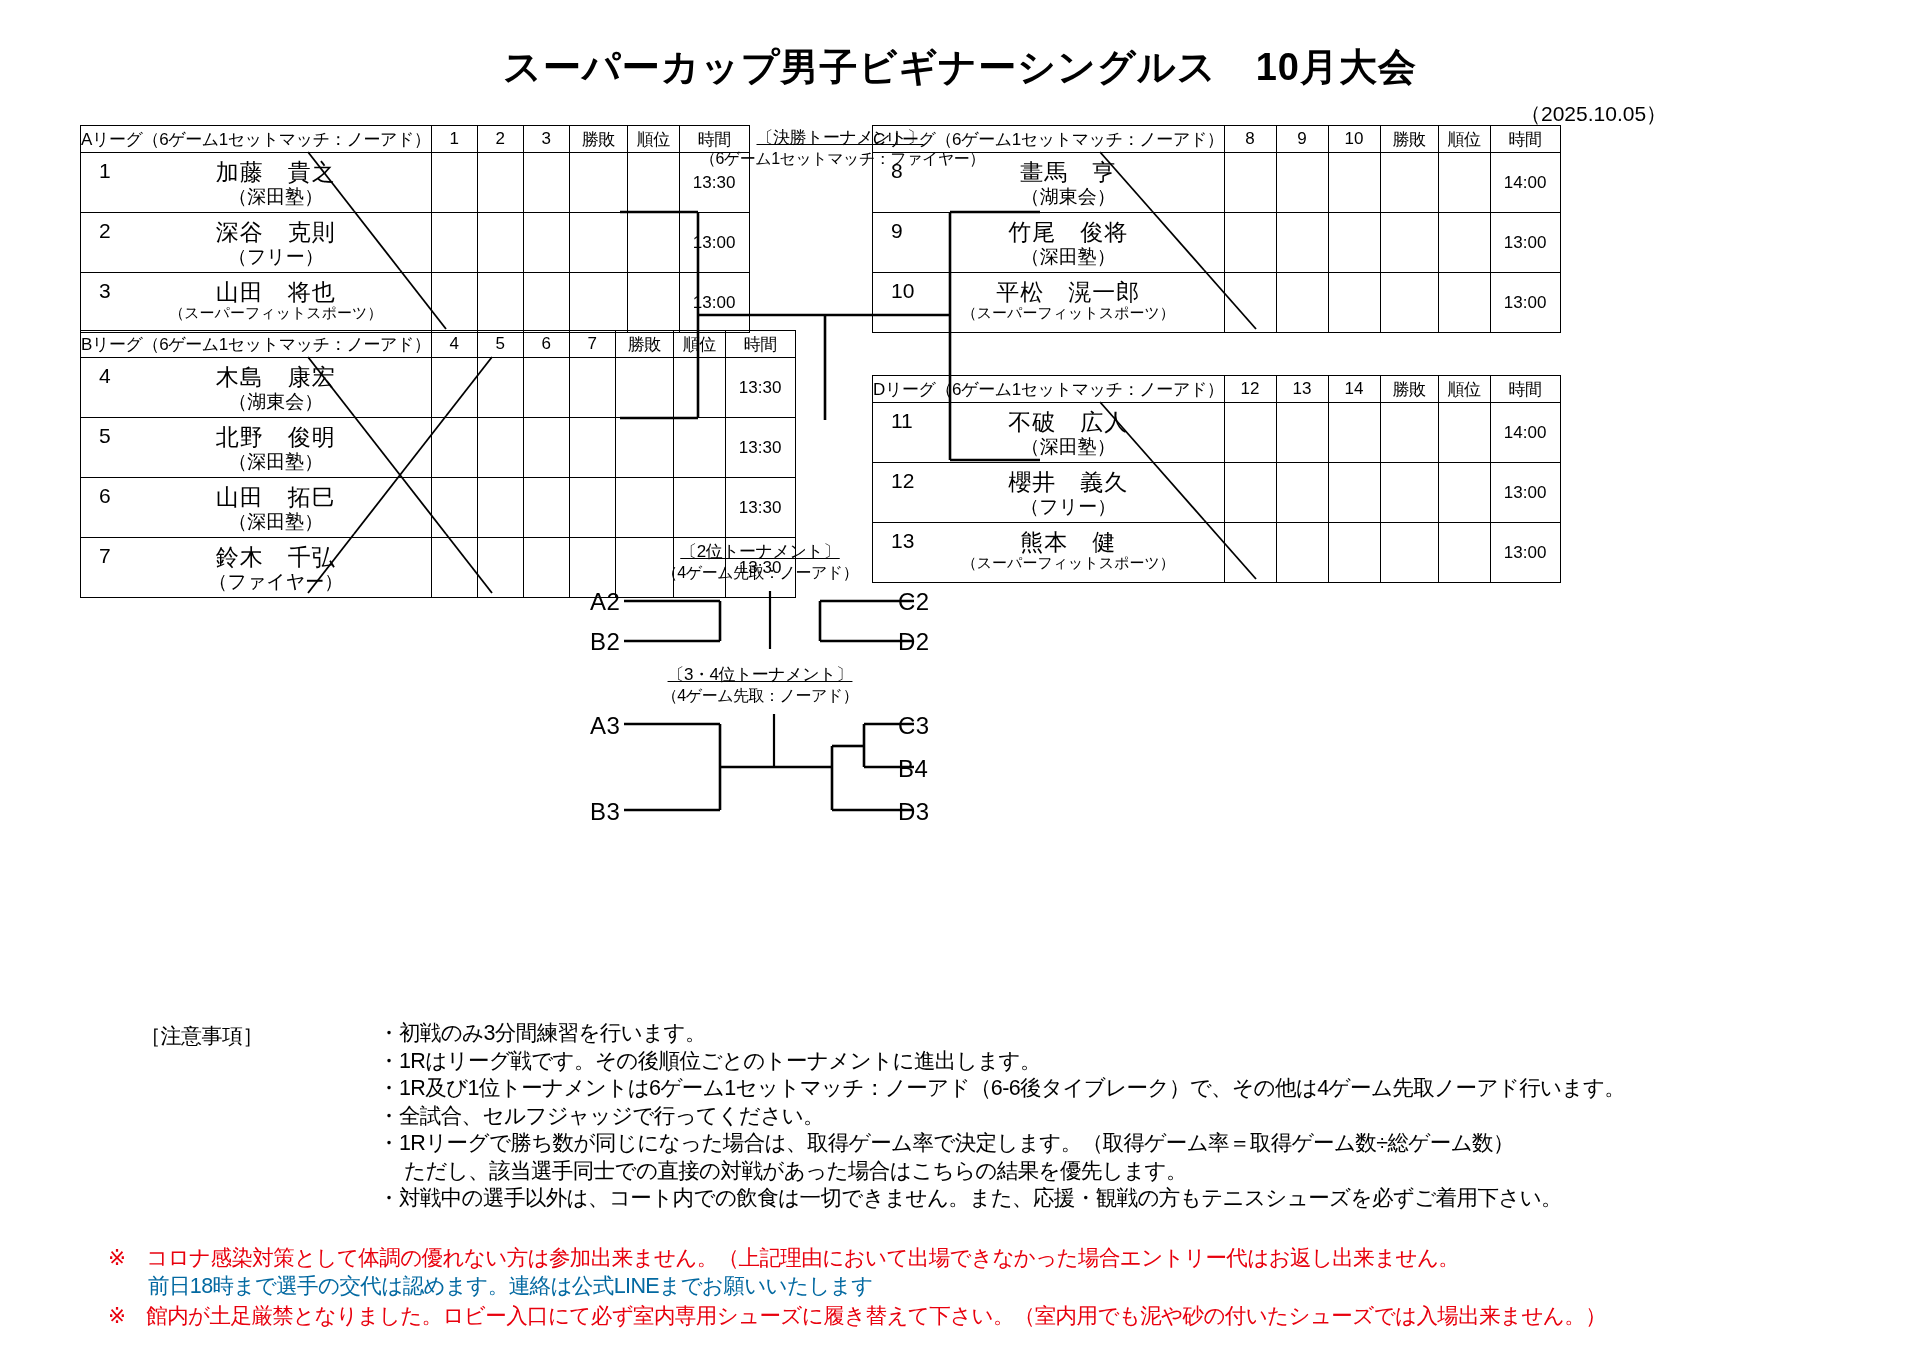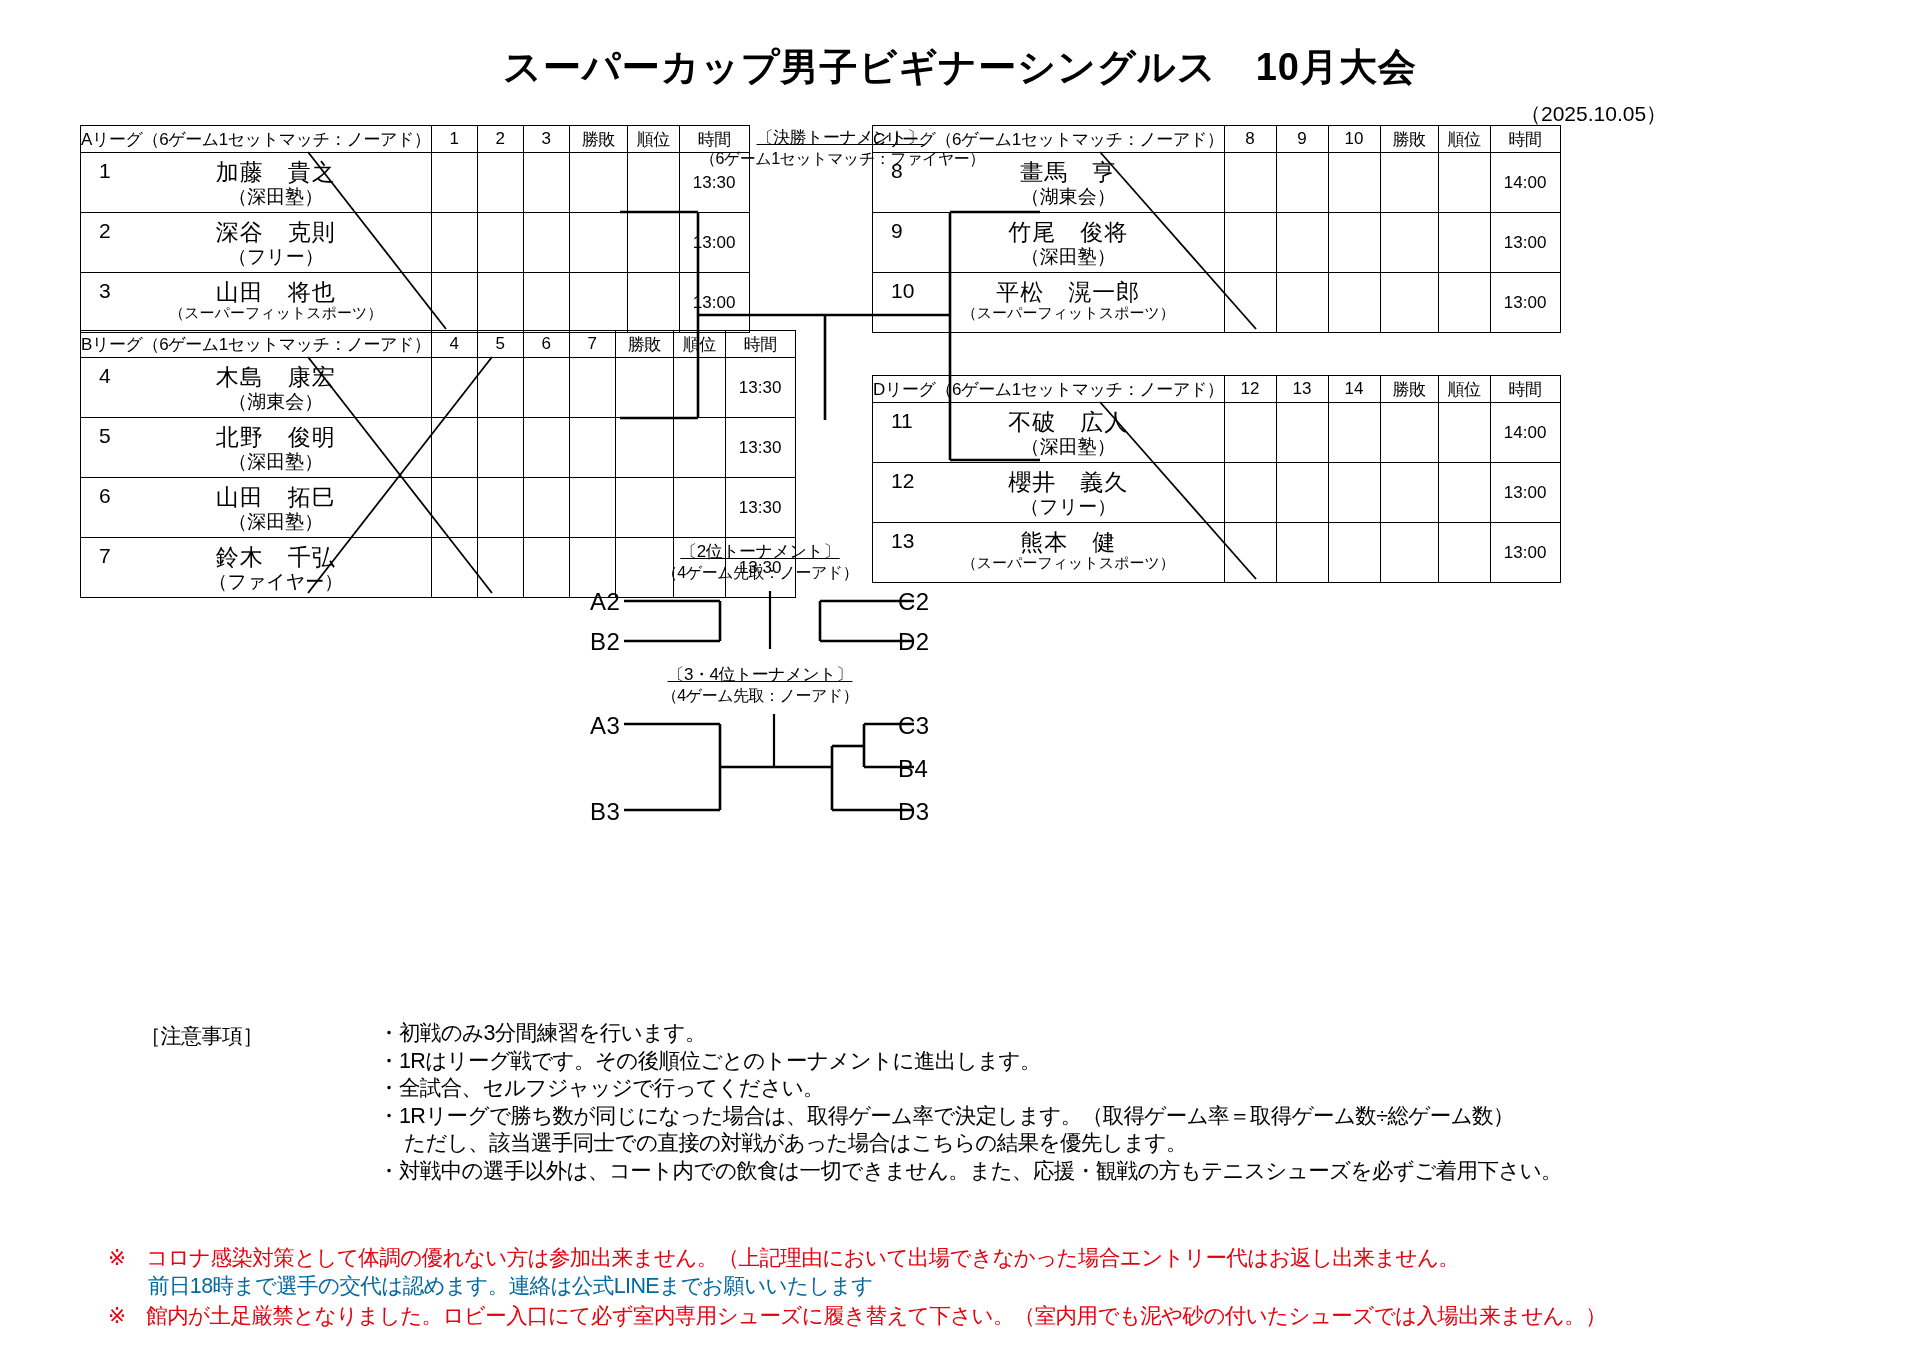--- a/index.html
+++ b/index.html
@@ -449,20 +449,21 @@
     <line x1="290" y1="102" x2="208" y2="102" stroke="#000" stroke-width="2.6"></line>
     <line x1="208" y1="59" x2="150" y2="59" stroke="#000" stroke-width="2.6"></line>
 
     <line x1="150" y1="6" x2="150" y2="59" stroke="#000" stroke-width="2.2"></line>
   </svg>
 
   <div class="note-head">［注意事項］</div>
   <div class="note-list">
     <div>・初戦のみ3分間練習を行います。</div>
     <div>・1Rはリーグ戦です。その後順位ごとのトーナメントに進出します。</div>
+    <div>・1R及び1位トーナメントは6ゲーム1セットマッチ：ノーアド（6-6後タイブレーク）で、その他は4ゲーム先取ノーアド行います。</div>
     <div>・全試合、セルフジャッジで行ってください。</div>
     <div>・1Rリーグで勝ち数が同じになった場合は、取得ゲーム率で決定します。（取得ゲーム率＝取得ゲーム数÷総ゲーム数）</div>
     <div class="note-indent">ただし、該当選手同士での直接の対戦があった場合はこちらの結果を優先します。</div>
     <div>・対戦中の選手以外は、コート内での飲食は一切できません。また、応援・観戦の方もテニスシューズを必ずご着用下さい。</div>
   </div>
 
   <div class="warn" style="left: 108px; top: 1245px; color: rgb(232, 0, 13);">※　コロナ感染対策として体調の優れない方は参加出来ません。（上記理由において出場できなかった場合エントリー代はお返し出来ません。</div>
   <div class="warn" style="left: 148px; top: 1273px; color: #0369a1;">前日18時まで選手の交代は認めます。連絡は公式LINEまでお願いいたします</div>
   <div class="warn" style="left: 108px; top: 1303px; color: rgb(232, 0, 13);">※　館内が土足厳禁となりました。ロビー入口にて必ず室内専用シューズに履き替えて下さい。（室内用でも泥や砂の付いたシューズでは入場出来ません。）</div>
 

